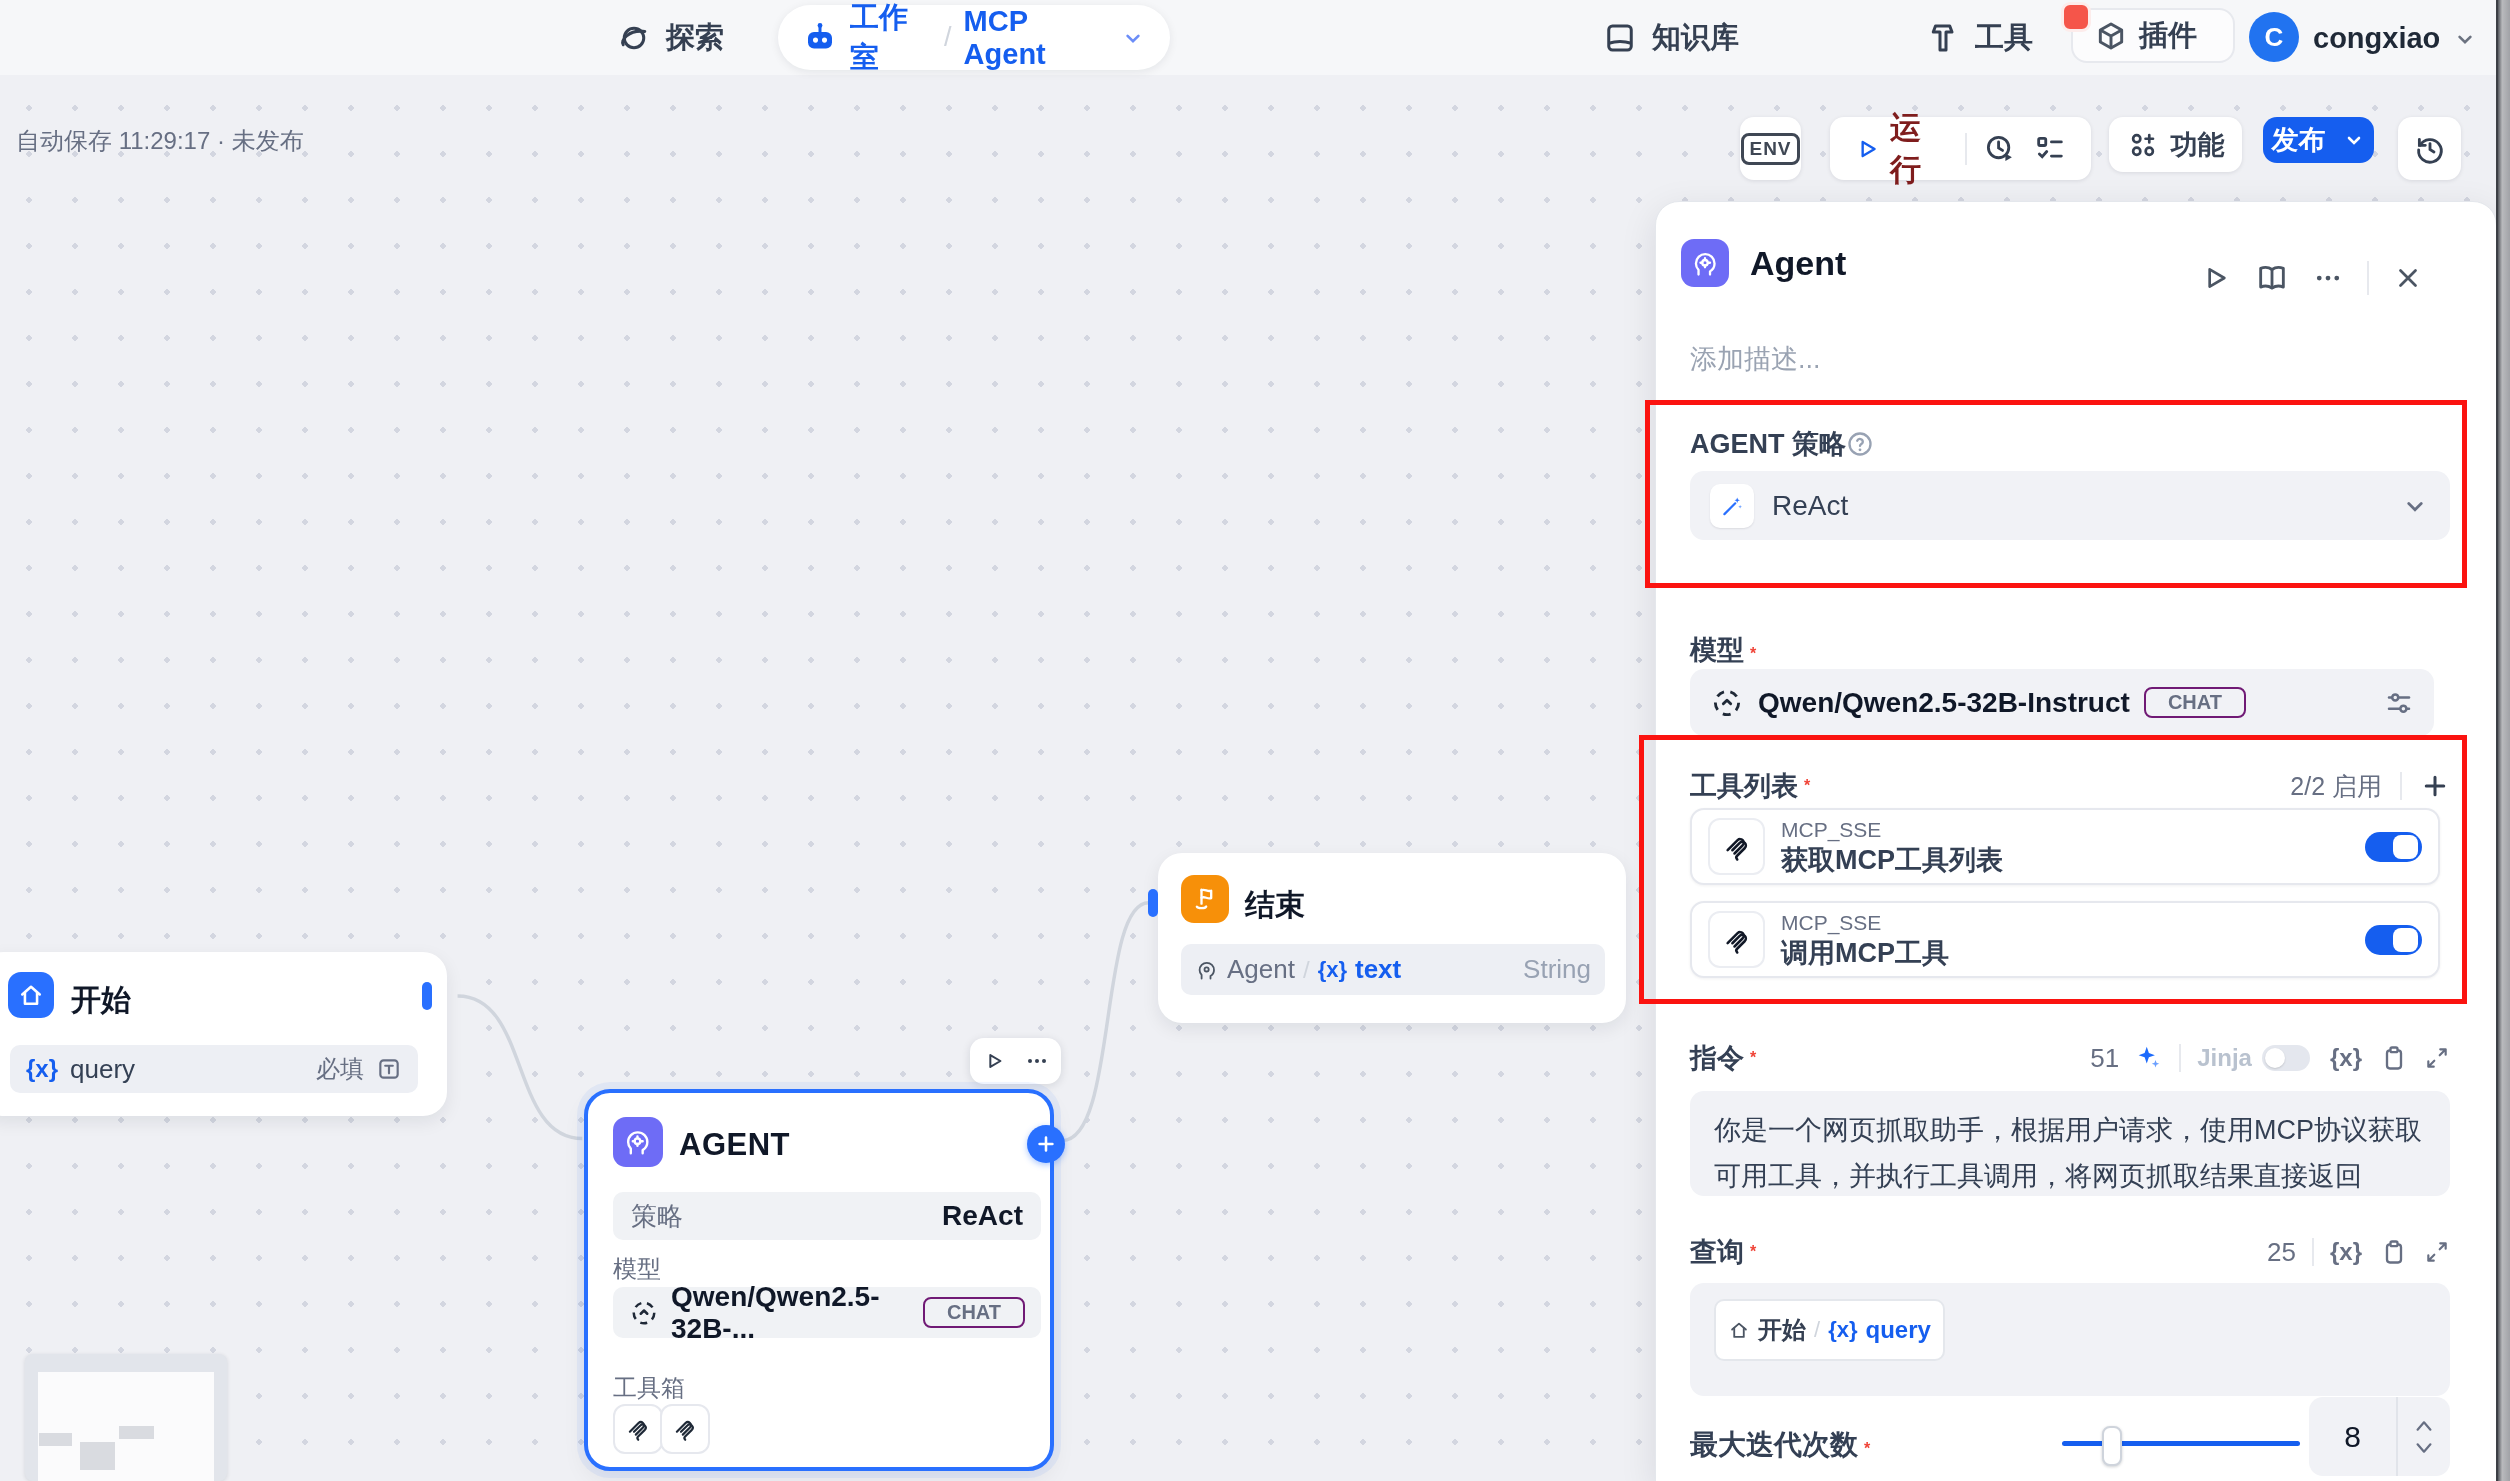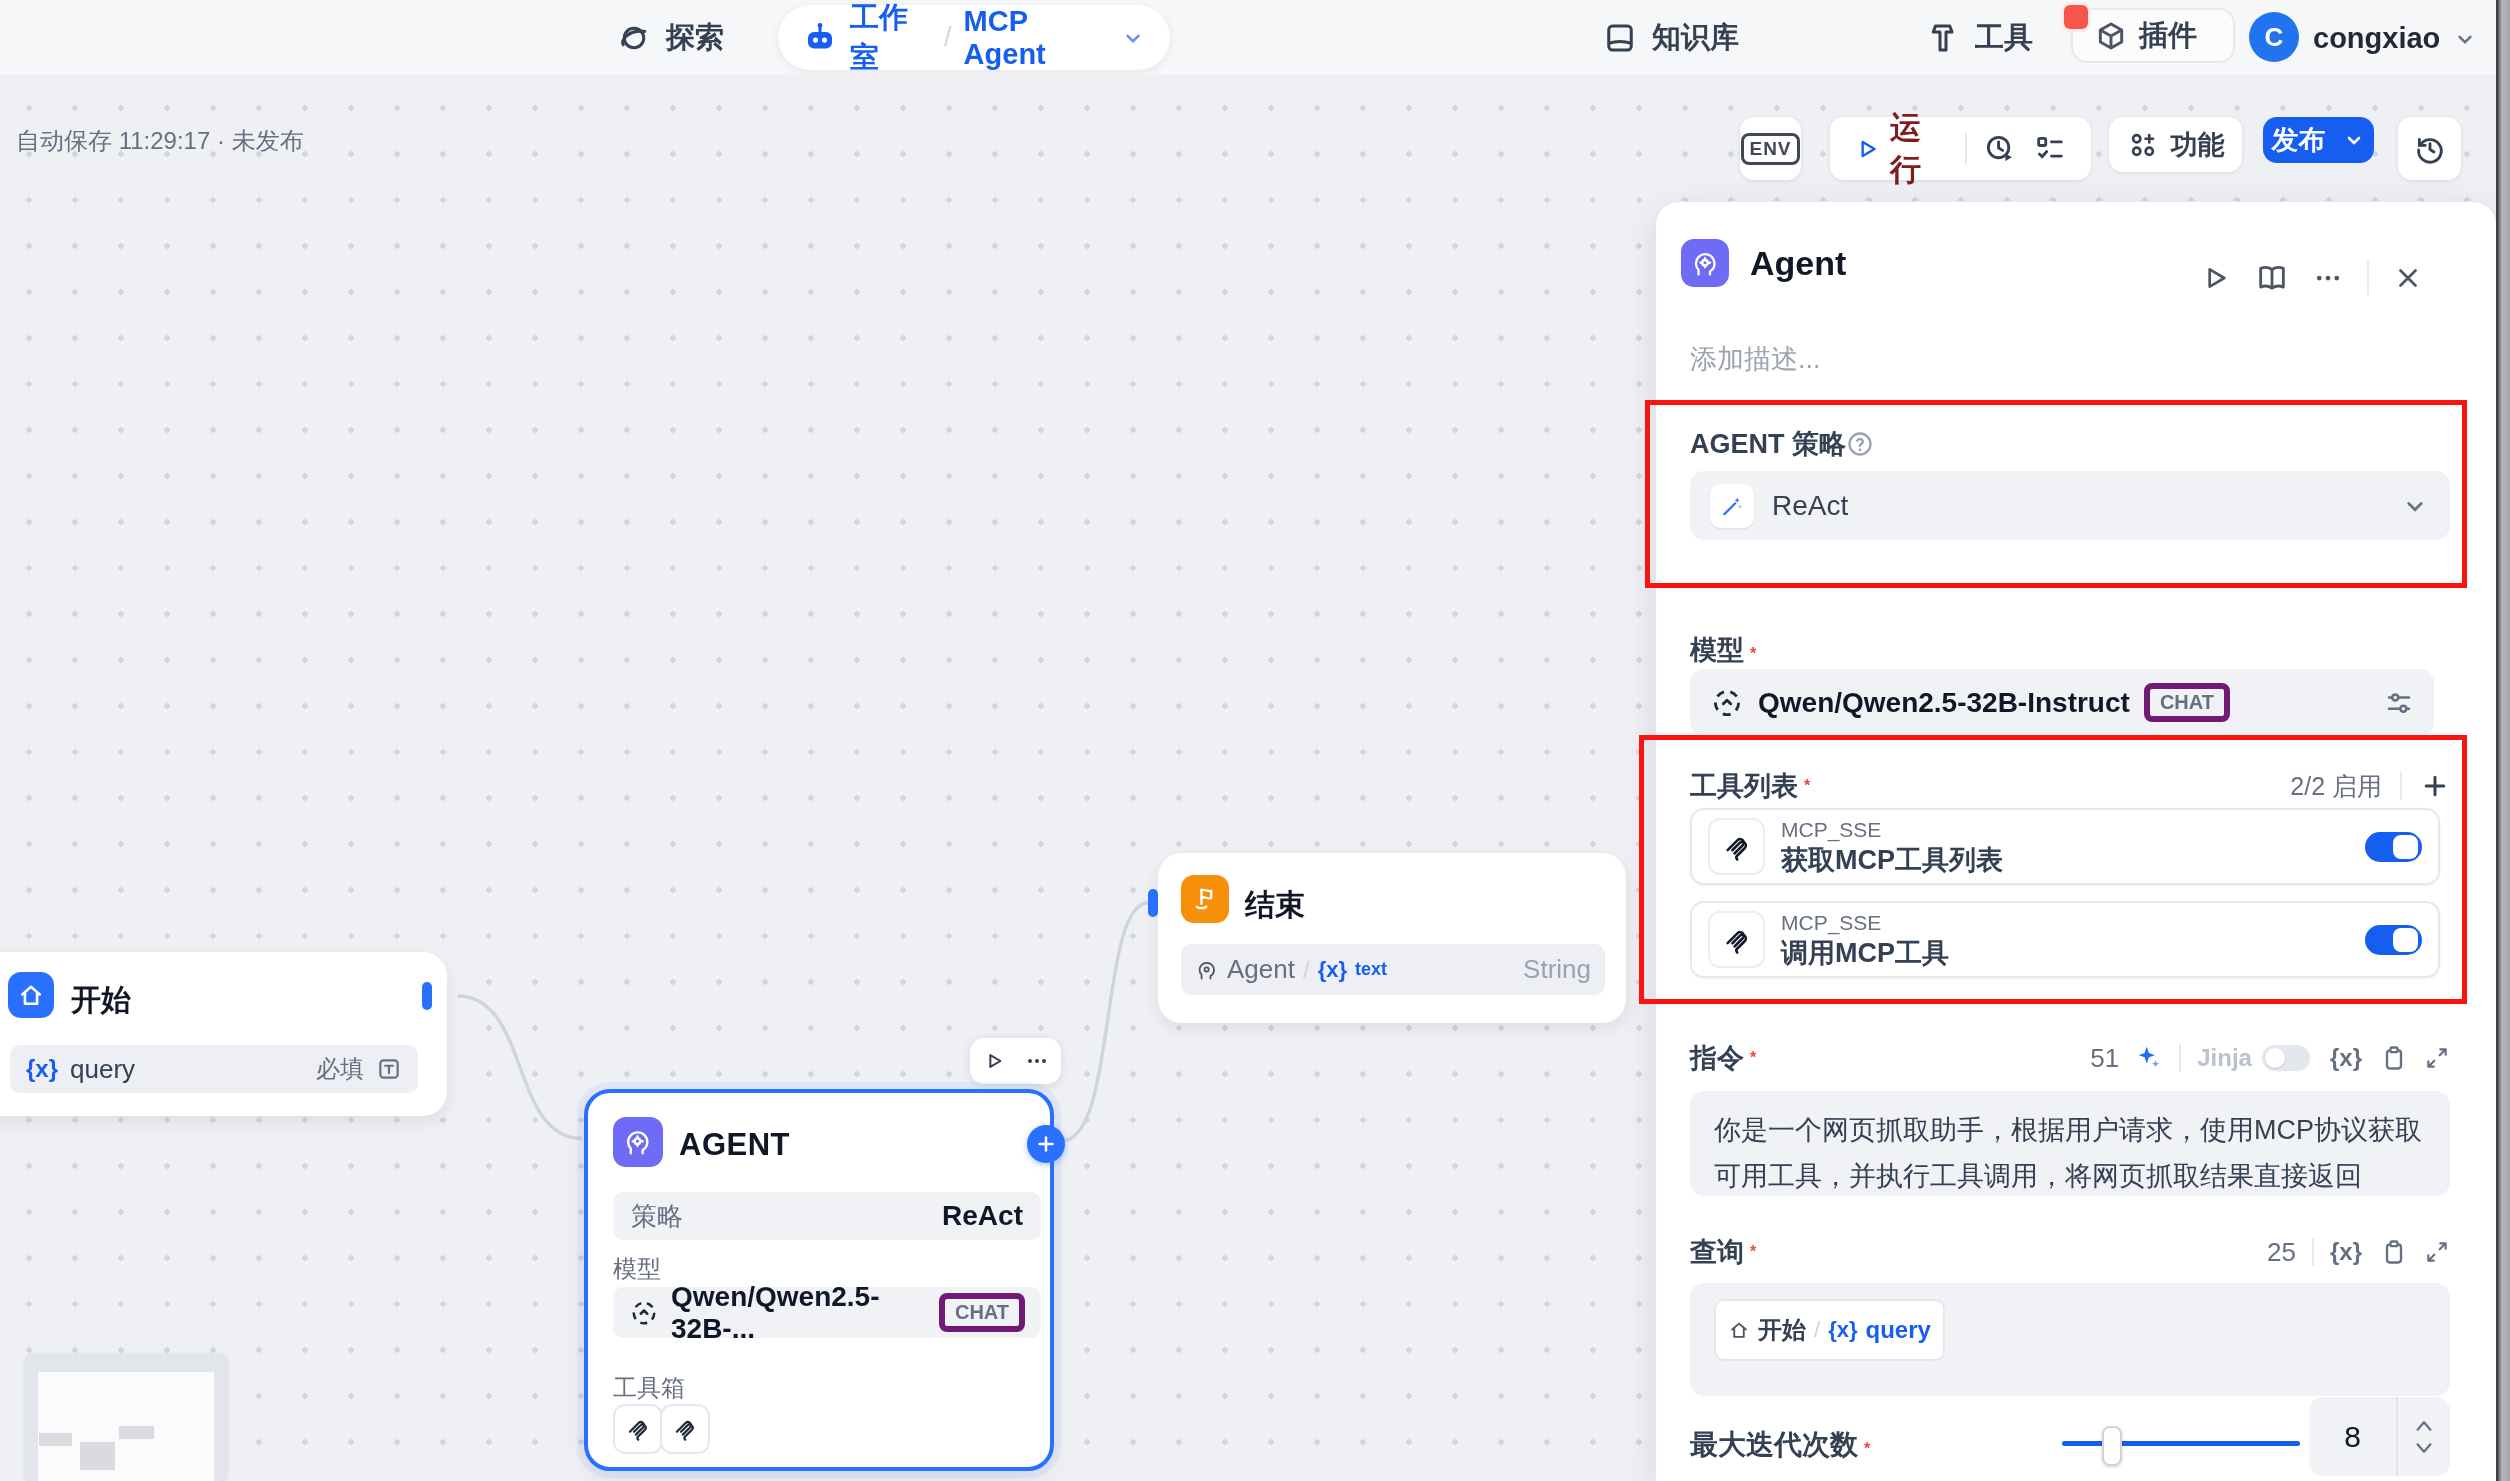--- a/index.html
+++ b/index.html
@@ -34,21 +34,21 @@
   .publish-label{font-size:27px;font-weight:700;color:#fff;}
 
   
   .node{background:#fff;border-radius:24px;box-shadow:0 6px 18px rgba(16,24,40,.08);}
   .node-title{font-weight:800;color:#101828;}
   .node-row{background:#edeff4;border-radius:10px;display:flex;align-items:center;}
   .node-icon{border-radius:13px;display:flex;align-items:center;justify-content:center;}
   .xvar{color:#155eef;font-weight:700;}
   .handle{background:#2970ff;border-radius:5px;}
   .agent-node{border:4px solid #2970ff;border-radius:26px;background:#fff;box-shadow:0 0 0 7px rgba(41,112,255,.07),0 10px 24px rgba(16,24,40,.06);}
-  .chat-badge{border:6px solid #701a75;border-radius:8px;font-size:20px;color:#676f83;padding:2px 10px;font-weight:600;background:transparent;}
+  .chat-badge{border:2px solid #701a75;border-radius:8px;font-size:20px;color:#676f83;padding:2px 22px;font-weight:600;background:transparent;}
   .plus-handle{background:#2970ff;border-radius:50%;color:#fff;display:flex;align-items:center;justify-content:center;box-shadow:0 2px 6px rgba(41,112,255,.4);}
   .hover-toolbar{background:#fff;border-radius:14px;box-shadow:0 2px 10px rgba(16,24,40,.12);display:flex;align-items:center;justify-content:center;gap:20px;}
   .tool-chip{background:#fff;border:2px solid #e6e8ee;border-radius:12px;display:flex;align-items:center;justify-content:center;}
 
   
   .minimap{background:#e2e5eb;border-radius:8px;box-shadow:0 1px 4px rgba(16,24,40,.12);}
   .minimap-view{background:#fbfbfc;}
   .mini-block{background:#d9dbe0;}
 
   
@@ -324,21 +324,21 @@
     <div class="abs node-row" style="left:23px;top:91px;width:424px;height:51px;padding:0 14px;box-sizing:border-box;gap:8px;">
       <span>
           <svg width="24" height="24" viewBox="0 0 24 24" fill="none" stroke="#4b5563" stroke-width="1.8" stroke-linecap="round">
             <path d="M15.5 20.5v-2.4c2.1-1.3 3.5-3.5 3.5-6.1a7.2 7.2 0 0 0-14.4 0c0 2 .8 3.7 2 4.9v3.6"></path>
             <circle cx="11.6" cy="11.4" r="2.1"></circle>
           </svg>
         </span>
       <span style="font-size:26px;color:#676f83;">Agent</span>
       <span class="nav-slash" style="font-size:24px;">/</span>
       <span class="xvar" style="font-size:22px;">{x}</span>
-      <span style="font-size:18px;color:#155eef;font-weight:700;">text</span>
+      <span style="font-size:26px;color:#155eef;font-weight:700;">text</span>
       <span style="flex:1;"></span>
       <span style="font-size:26px;color:#98a2b3;">String</span>
     </div>
     <div class="abs handle" style="left:-10px;top:36px;width:10px;height:28px;"></div>
   </div>
 
   <div class="abs minimap" style="left:25px;top:1354px;width:202px;height:127px;">
     <div class="abs minimap-view" style="left:13px;top:18px;width:176px;height:109px;">
       <div class="abs mini-block" style="left:1px;top:61px;width:33px;height:13px;"></div>
       <div class="abs mini-block" style="left:42px;top:70px;width:35px;height:28px;"></div>

